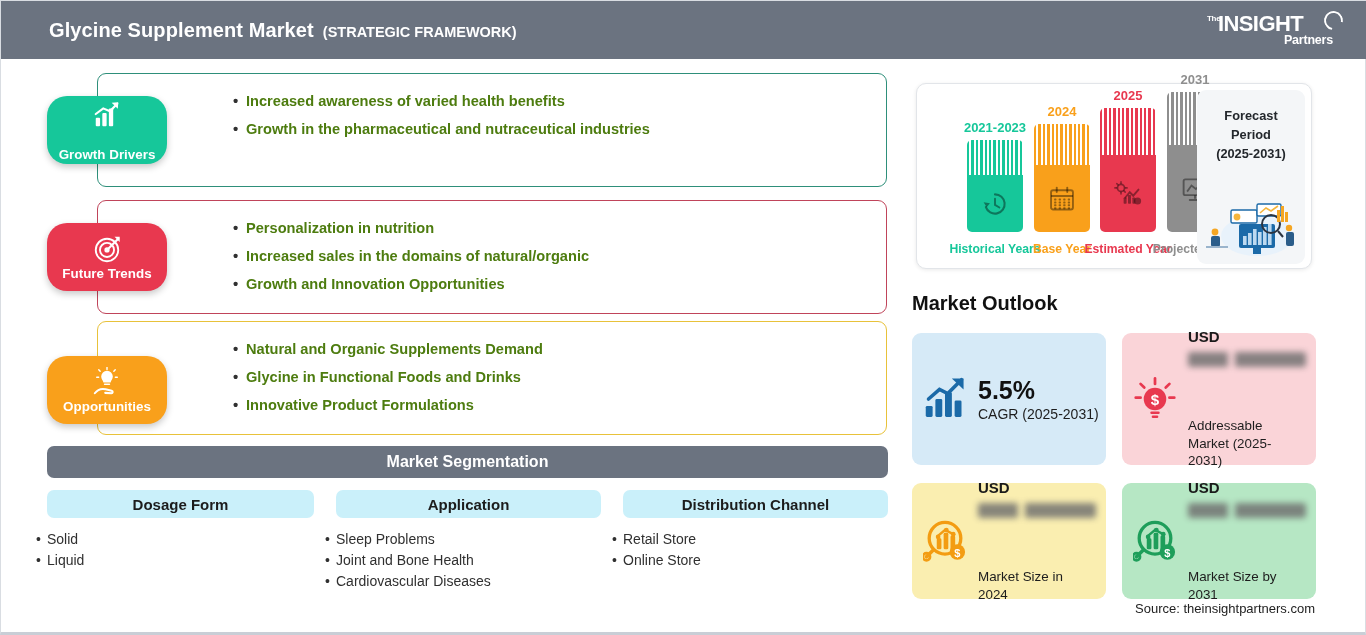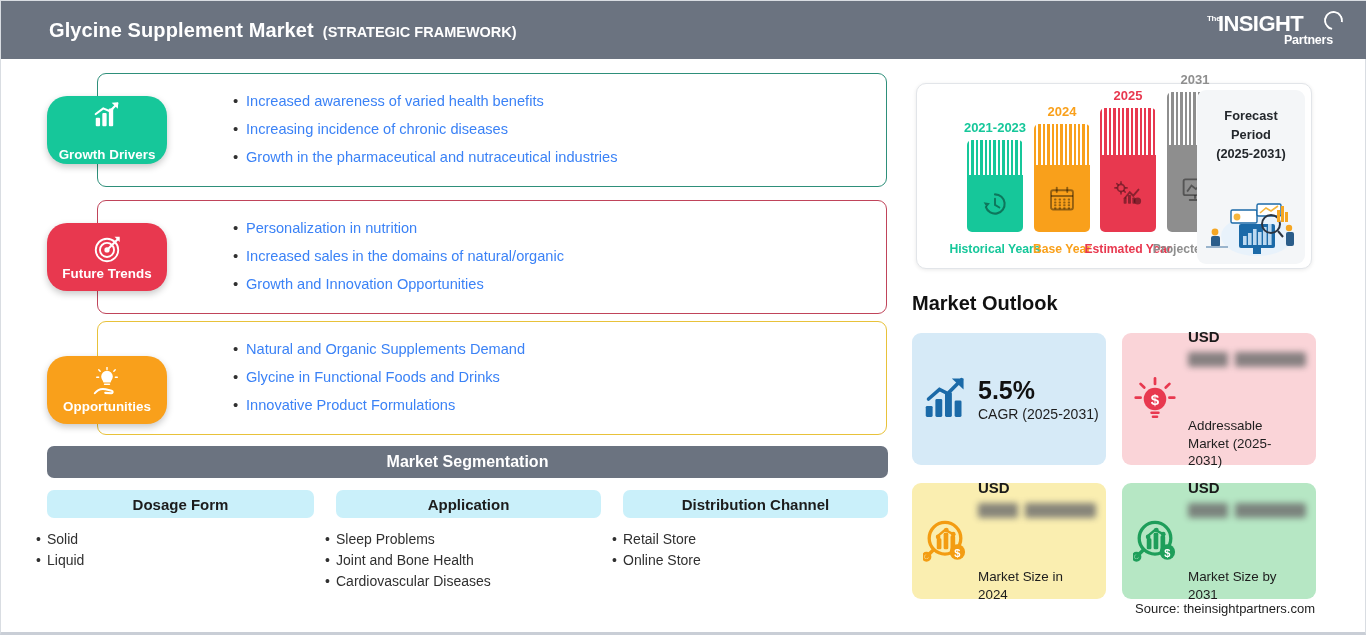--- a/index.html
+++ b/index.html
@@ -69,22 +69,22 @@
   .pillar { position: absolute; left: 46px; }
   .pillar-box {
     position: absolute; left: 50px; top: 0;
     width: 790px;
     border: 1.3px solid #000;
     border-radius: 9px;
     background: #ffffff;
   }
   .pillar-box ul { list-style: none; padding: 13px 0 13px 148px; }
   .pillar-box li {
-    font-size: 14.6px; color: #3b82f6;
-    line-height: 28px; white-space: nowrap;
+    font-size: 14.6px; color: #4d7c0f;
+    line-height: 28px; white-space: nowrap; font-weight: bold;
   }
   .pillar-box li::before {
     content: "\2022"; color: #303030;
     display: inline-block; width: 13px;
     margin-left: -13px; font-size: 15px;
   }
   .badge {
     position: absolute; left: 0; top: 50%;
     transform: translateY(-50%);
     width: 120px; height: 68px;
@@ -204,21 +204,20 @@
       <div class="logo-partners">Partners</div>
       <div class="logo-arc"></div>
     </div>
   </div>
 
   <div id="pillars">
       <div class="pillar" style="top: 72px; height: 114px; width: 841px;">
         <div class="pillar-box" style="height: 114px; border-color: rgb(46, 143, 122);">
           <ul>
             <li>Increased awareness of varied health benefits</li>
-            <li>Increasing incidence of chronic diseases</li>
             <li>Growth in the pharmaceutical and nutraceutical industries</li>
           </ul>
         </div>
         <div class="badge" style="background: rgb(22, 199, 154); gap: 16px;">
           <svg width="30" height="30" viewBox="0 0 32 32" fill="#ffffff">
             <rect x="4" y="20" width="4.6" height="9" rx="1"></rect>
             <rect x="11" y="15" width="4.6" height="14" rx="1"></rect>
             <rect x="18" y="10" width="4.6" height="19" rx="1"></rect>
             <path d="M4 16 L12 10 L19 13 L27 5" stroke="#ffffff" stroke-width="2.3" fill="none" stroke-linecap="round"></path>
             <path d="M21 4 L28 3.5 L27.5 10.5 Z"></path>

